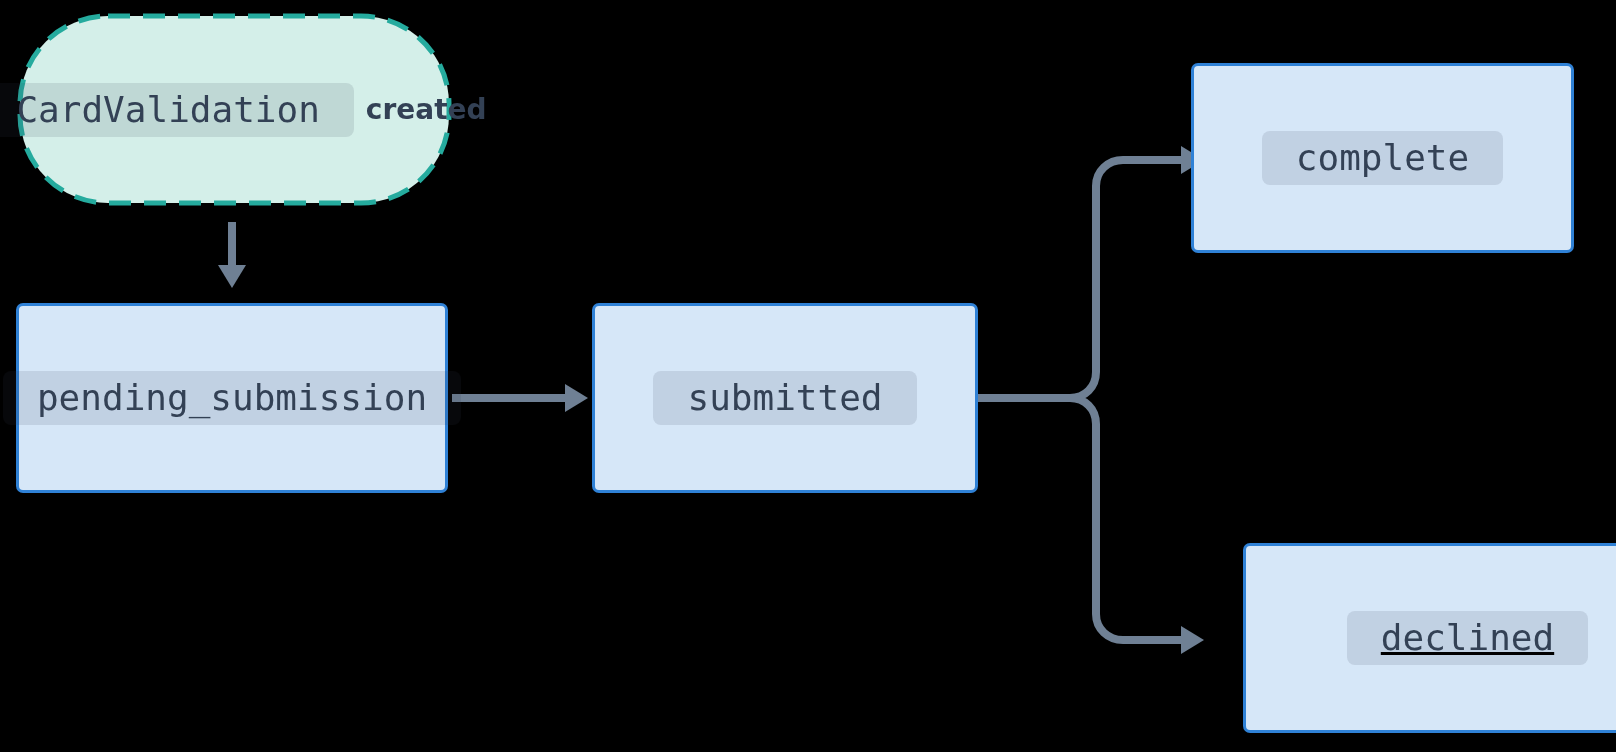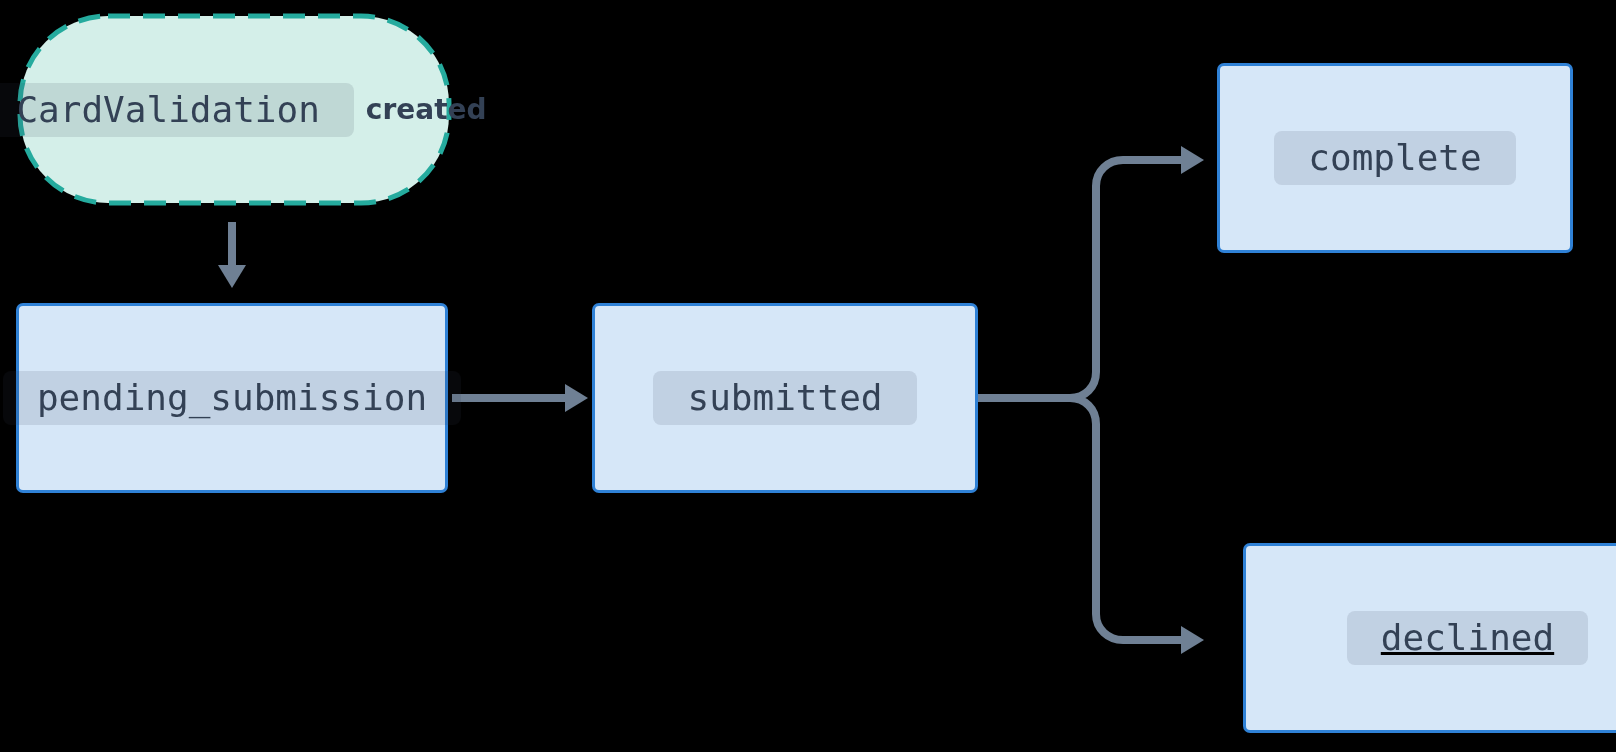--- a/index.html
+++ b/index.html
@@ -90,21 +90,21 @@
   </div>
 
   <div class="state-box" style="left:16px; top:303px; width:432px; height:190px;">
     <span class="badge">pending_submission</span>
   </div>
 
   <div class="state-box" style="left:592px; top:303px; width:386px; height:190px;">
     <span class="badge">submitted</span>
   </div>
 
-  <div class="state-box" style="left:1217px; top:63px; width:356px; height:190px;">
+  <div class="state-box" style="left:1191px; top:63px; width:383px; height:190px;">
     <span class="badge">complete</span>
   </div>
 
   <div class="state-box" style="left:1243px; top:543px; width:449px; height:190px;text-decoration:underline;">
     <span class="badge">declined</span>
   </div>
 
 </div>
 
 </body></html>

